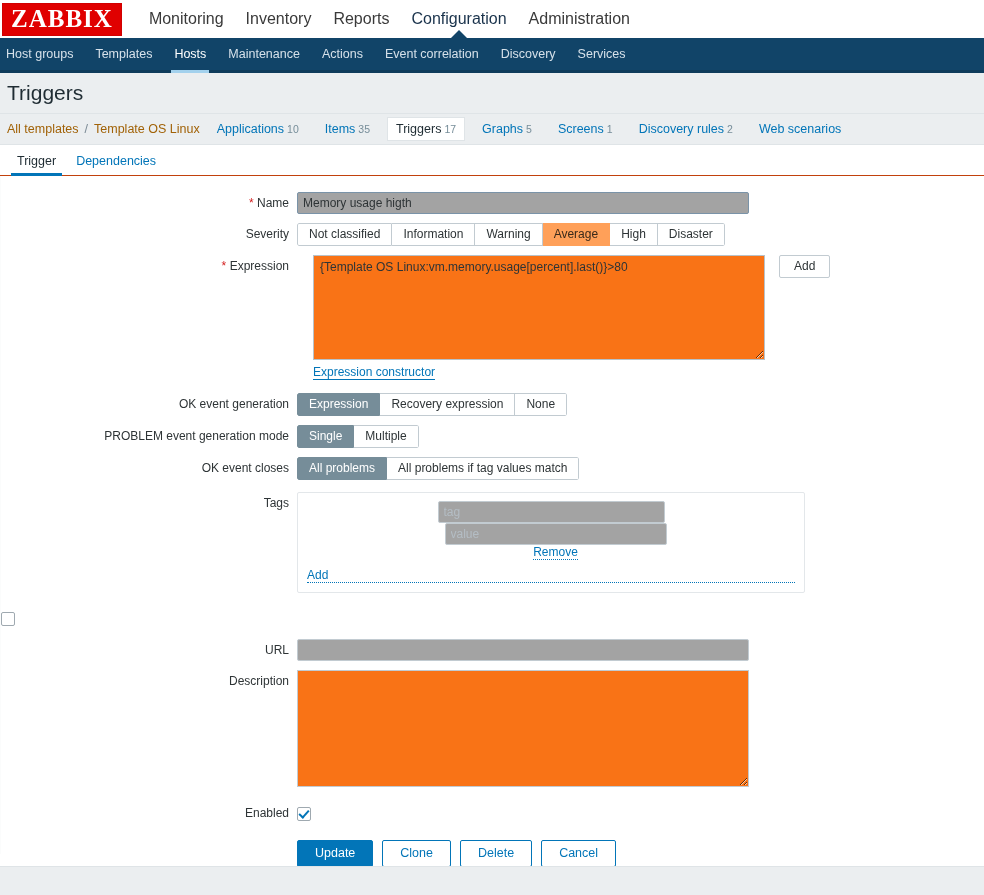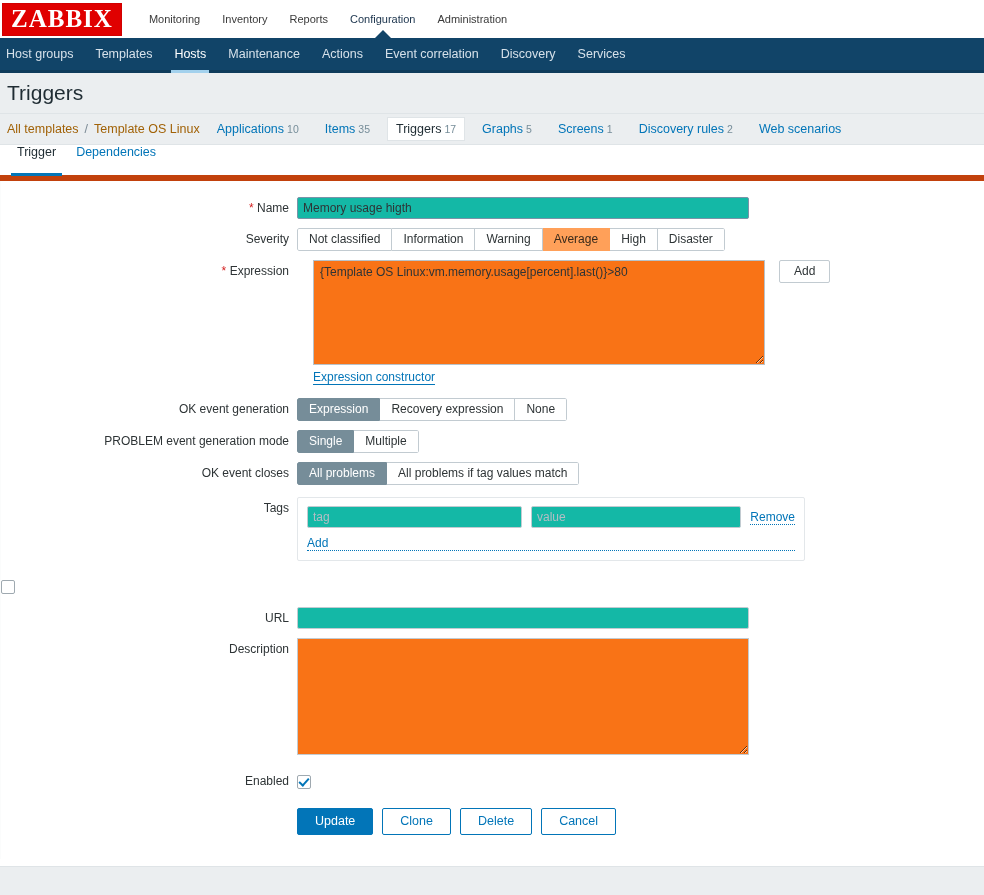--- a/index.html
+++ b/index.html
@@ -39,21 +39,21 @@
     border: 1px solid #d10000;
   }
   .mainmenu {
     display: flex;
     align-items: center;
     margin-left: 16px;
     height: 38px;
   }
   .mainmenu-item {
     color: #3a3a3a;
-    font-size: 11px;
+    font-size: 16px;
     padding: 0 11px;
     line-height: 38px;
     height: 38px;
     cursor: pointer;
     position: relative;
     white-space: nowrap;
   }
   .mainmenu-item.active {
     color: #19324b;
   }
@@ -144,22 +144,23 @@
     background: #ffffff;
     border: 1px solid #dfe4e7;
     color: #1f2c33;
   }
 
   
   .formtabs {
     height: 30px;
     background: #ffffff;
     display: flex;
+    align-items: flex-end;
     padding-left: 7px;
-    border-bottom: 6px solid #c2410c;
+    border-bottom: 1px solid #c2410c;
   }
   .formtab {
     font-size: 12.5px;
     color: #0275b8;
     padding: 0 10px 7px 10px;
     cursor: pointer;
     position: relative;
   }
   .formtab.active { color: #1f2c33; }
   .formtab.active::after {
@@ -197,21 +198,21 @@
   .ctl { flex: 1 1 auto; }
 
   input[type="text"] {
     font-family: "Liberation Sans", sans-serif;
     font-size: 12px;
     color: #2e3436;
     border: 1px solid #8b9aa4;
     border-radius: 2px;
     padding: 3px 5px;
     box-sizing: border-box;
-    background: #14b8a6;
+    background: #a3a3a3;
     outline: none;
   }
   input::placeholder { color: #b4bdc4; }
   textarea {
     font-family: "Liberation Sans", sans-serif;
     font-size: 12px;
     color: #2e3436;
     border: 1px solid #b8c2c9;
     border-radius: 0;
     padding: 4px 6px;
@@ -278,21 +279,21 @@
 
   
   .tagbox {
     border: 1px solid #e3e7ea;
     border-radius: 2px;
     padding: 8px 9px 9px 9px;
     width: 508px;
     box-sizing: border-box;
     background: #ffffff;
   }
-  .tagrow { display: flex; align-items: center; }
+  .tagrow { display: flex; align-items: center; flex-direction: column; }
   #tag-key-input { width: 227px; height: 22px; border-color: #c2cbd1; }
   #tag-value-input { width: 222px; height: 22px; border-color: #c2cbd1; margin-left: 9px; }
   .remove-link { margin-left: 9px; }
   .tag-add { margin-top: 8px; display: block; }
 
   
   .cbox {
     width: 14px; height: 14px;
     border: 1px solid #9fa9b0;
     border-radius: 2px;

